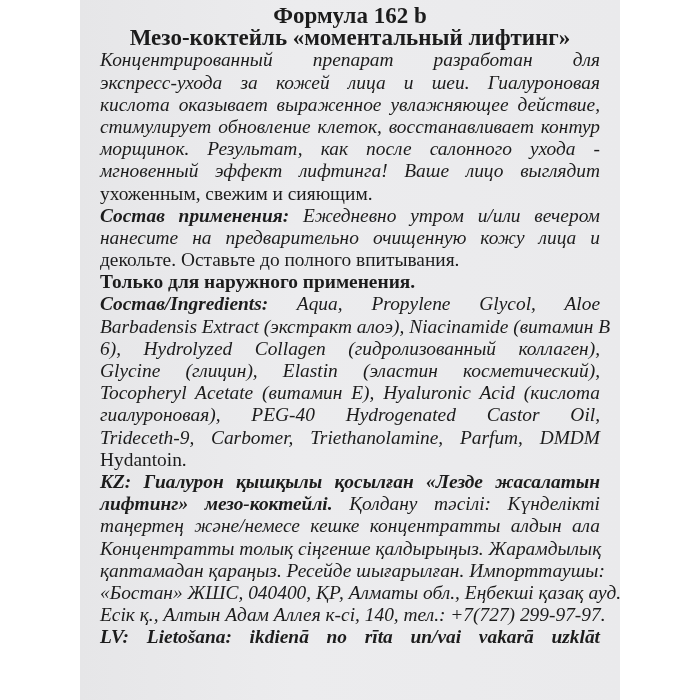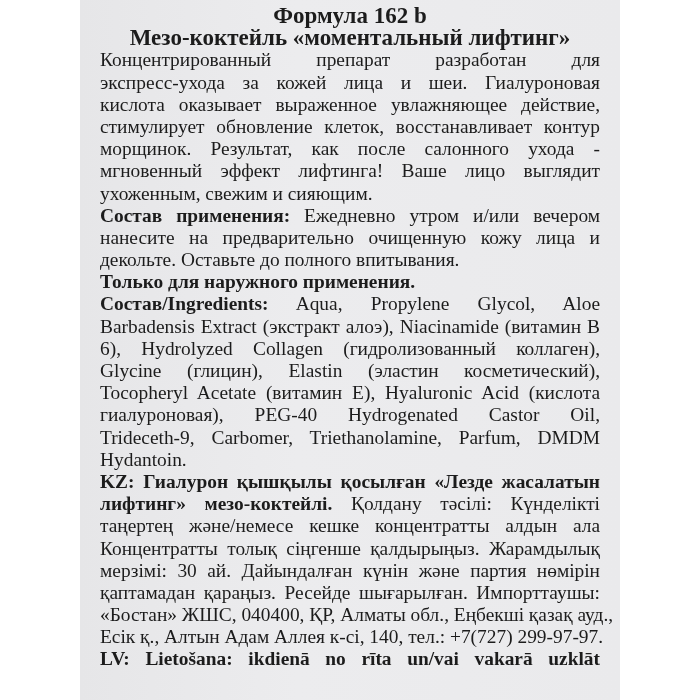--- a/index.html
+++ b/index.html
@@ -16,21 +16,21 @@
   }
   .text {
     position: absolute;
     left: 20px; top: 5px; width: 500px;
     font-family: "Liberation Serif", "DejaVu Serif", serif;
     font-size: 19.4px;
     line-height: 22.2px;
     color: #1c1c1c;
   }
   .line { display: block; white-space: nowrap; height: 22.2px; }
-  .just { text-align: justify; text-align-last: justify; }
+  .just { text-align: justify; text-align-last: justify; font-style: italic; }
   .center { text-align: center; }
   .b { font-weight: bold; }
   .head { font-weight: bold; font-size: 23px; }
 </style>
 </head>
 <body>
 
 <div class="panel">
   <div class="text">
 
@@ -57,20 +57,19 @@
     <span class="line just">Glycine (глицин), Elastin (эластин косметический),</span>
     <span class="line just">Tocopheryl Acetate (витамин E), Hyaluronic Acid (кислота</span>
     <span class="line just">гиалуроновая), PEG-40 Hydrogenated Castor Oil,</span>
     <span class="line just">Trideceth-9, Carbomer, Triethanolamine, Parfum, DMDM</span>
     <span class="line">Hydantoin.</span>
 
     <span class="line just b">KZ: Гиалурон қышқылы қосылған «Лезде жасалатын</span>
     <span class="line just"><b>лифтинг» мезо-коктейлі.</b><span> Қолдану тәсілі:  Күнделікті</span></span>
     <span class="line just">таңертең және/немесе кешке концентратты алдын ала</span>
     <span class="line just">Концентратты толық сіңгенше қалдырыңыз. Жарамдылық</span>
-    <span class="line just">мерзімі: 30 ай. Дайындалған күнін және партия нөмірін</span>
     <span class="line just">қаптамадан қараңыз. Ресейде шығарылған. Импорттаушы:</span>
     <span class="line just">«Бостан» ЖШС, 040400, ҚР, Алматы обл., Еңбекші қазақ ауд.,</span>
     <span class="line just">Есік қ., Алтын Адам Аллея  к-сі, 140, тел.: +7(727) 299-97-97.</span>
 
     <span class="line just b">LV: Lietošana: ikdienā no rīta un/vai vakarā uzklāt</span>
   </div>
 </div>
 
 </body></html>

